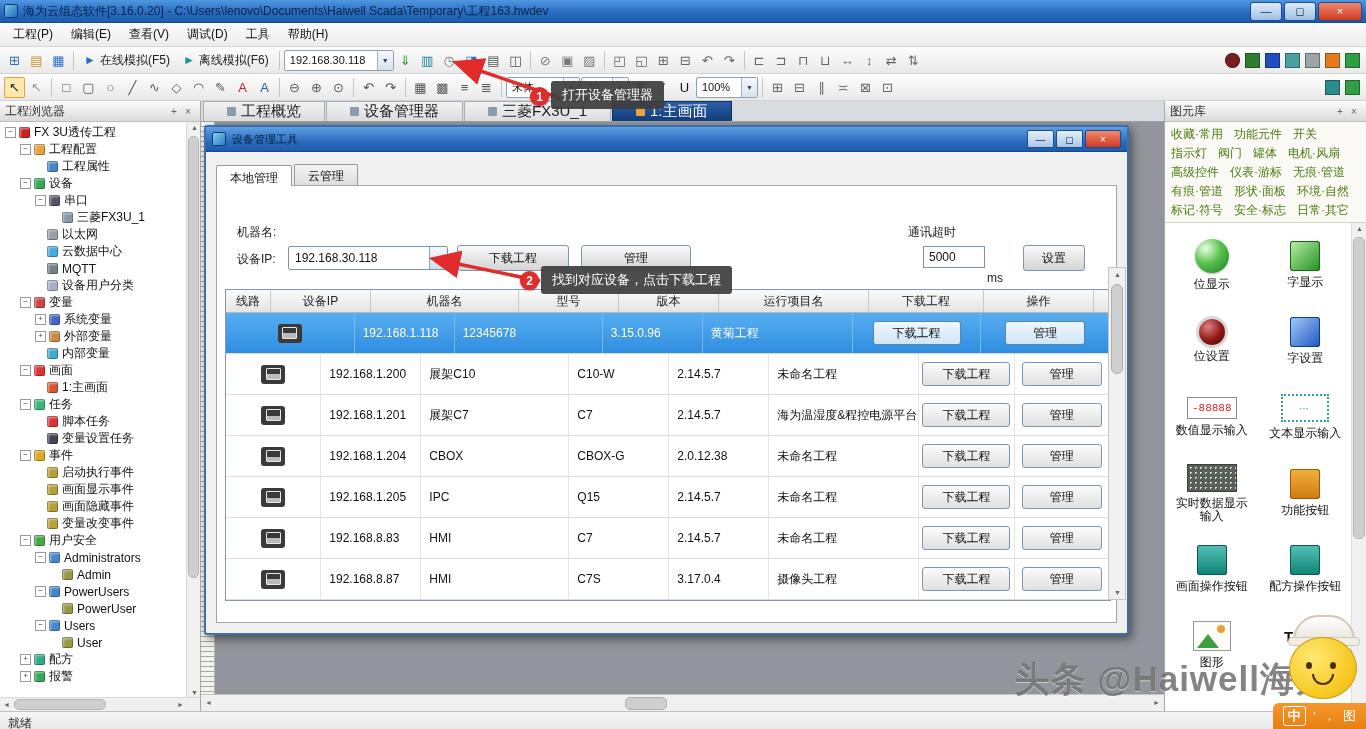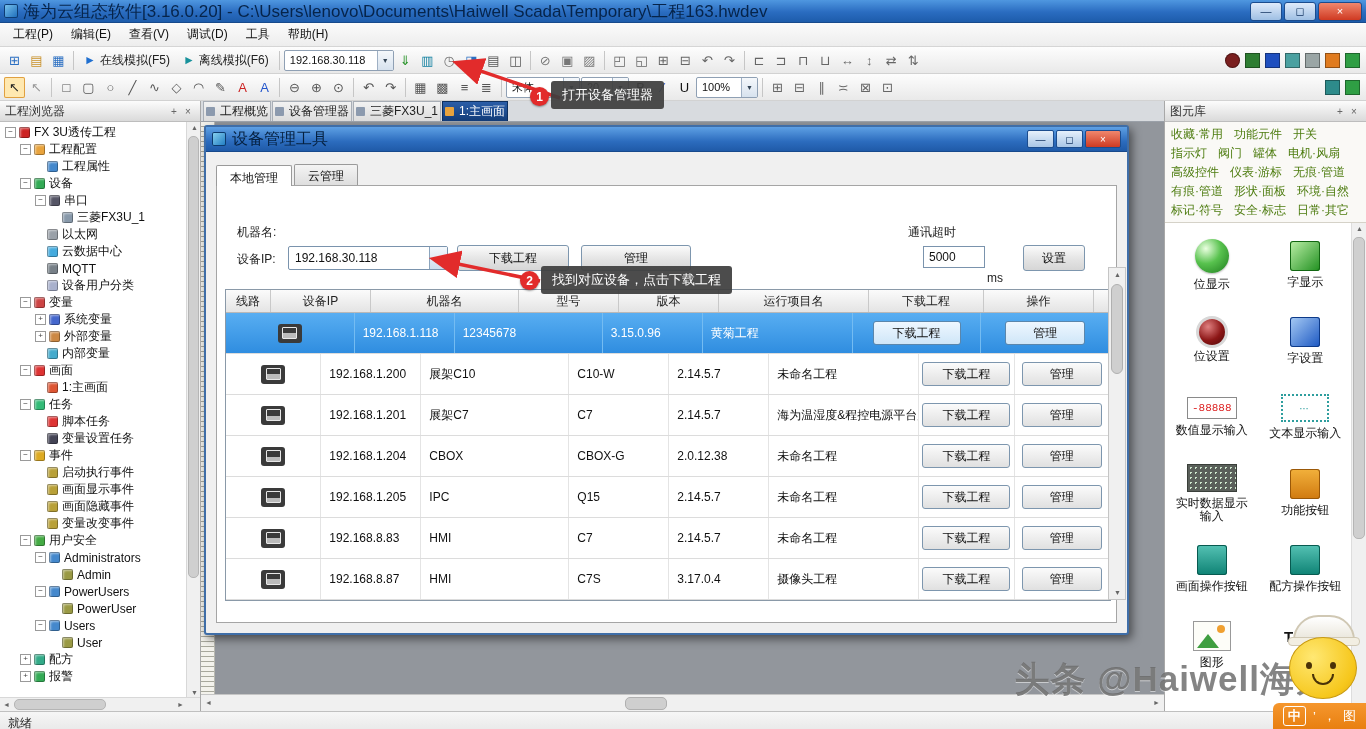--- a/index.html
+++ b/index.html
@@ -3,21 +3,21 @@
 <meta charset="utf-8">
 <style>
   html,body{margin:0;padding:0;width:1366px;height:729px;overflow:hidden;
     font-family:"Liberation Sans","DejaVu Sans",sans-serif;font-size:12px;color:#111;
     background:#808080;-webkit-font-smoothing:antialiased;}
   .app{position:relative;width:1366px;height:729px;background:#ece9e2;overflow:hidden;}
 
   
   .titlebar{height:22px;background:linear-gradient(#4f97e0,#2a6cc0 55%,#1d5cab);display:flex;align-items:center;padding:0 4px;border-bottom:1px solid #174a8c;}
   .app-icon{width:14px;height:14px;background:linear-gradient(135deg,#7ec8f0,#1868b8);border-radius:2px;margin-right:5px;flex:none;box-shadow:inset 0 0 0 1px #0d3c74;}
-  .titlebar .title{flex:1;font-size:17px;color:#06244a;white-space:nowrap;overflow:hidden;}
+  .titlebar .title{flex:1;font-size:12px;color:#06244a;white-space:nowrap;overflow:hidden;}
   .win-btns{display:flex;gap:2px;}
   .win-btn{width:30px;height:17px;display:flex;align-items:center;justify-content:center;font-size:11px;border:1px solid #1b4c8e;border-radius:3px;background:linear-gradient(#dfeafa,#9fc0e4);color:#10315e;}
   .win-btn.close{background:linear-gradient(#f0876d,#cf3a22);color:#fff;width:42px;}
 
   
   .menubar{height:23px;background:linear-gradient(#fbfbfb,#ededed);display:flex;align-items:center;padding:0 4px;border-bottom:1px solid #d5d5d5;}
   .menu-item{padding:3px 9px;}
   .toolbar{height:26px;background:linear-gradient(#fdfdfd,#e9e9e9);display:flex;align-items:center;padding:0 4px;border-bottom:1px solid #d2d2d2;gap:1px;}
   .tb-icon{width:21px;height:21px;display:flex;align-items:center;justify-content:center;font-size:13px;border-radius:2px;flex:none;}
   .tb-icon.active{background:#ffe8b0;box-shadow:inset 0 0 0 1px #e0a040;}
@@ -47,21 +47,21 @@
   .tlabel{font-size:12px;}
   .tree-vscroll{position:absolute;right:0;top:0;bottom:13px;width:13px;background:#f0f0f0;border-left:1px solid #d8d8d8;}
   .tree-vscroll .thumb{position:absolute;left:1px;right:1px;top:14px;height:440px;background:#cfcfcf;border-radius:5px;border:1px solid #b5b5b5;}
   .tree-hscroll{position:absolute;left:0;right:0;bottom:0;height:13px;background:#f0f0f0;border-top:1px solid #d8d8d8;}
   .tree-hscroll .thumb{position:absolute;top:1px;bottom:1px;left:14px;width:90px;background:#cfcfcf;border-radius:5px;border:1px solid #b5b5b5;}
   .sb-arrow{position:absolute;font-size:7px;color:#666;}
 
   
   .center{flex:1;display:flex;flex-direction:column;min-width:0;}
   .doc-tabs{height:20px;background:#d8dbdf;display:flex;align-items:flex-end;border-bottom:1px solid #9aa0a8;padding-left:2px;}
-  .doc-tab{height:19px;display:flex;align-items:center;gap:5px;padding:0 2px;background:linear-gradient(#f2f2f2,#dcdcdc);border:1px solid #a8aeb6;border-bottom:none;font-size:12px;color:#222;margin-right:1px;}
+  .doc-tab{height:19px;display:flex;align-items:center;gap:5px;padding:0 23px;background:linear-gradient(#f2f2f2,#dcdcdc);border:1px solid #a8aeb6;border-bottom:none;font-size:15px;color:#222;margin-right:1px;}
   .doc-tab .dt-ico{width:9px;height:9px;background:#8c9aae;border-radius:1px;}
   .doc-tab.active{background:linear-gradient(#2b5ea8,#123c78);color:#fff;border-color:#0d2f5e;}
   .doc-tab.active .dt-ico{background:#e8a33d;}
   .canvas{flex:1;position:relative;background:#92969c;overflow:hidden;}
   .ruler{position:absolute;left:0;top:0;bottom:0;width:13px;background:#f3f2ec;border-right:1px solid #b8b8b0;background-image:repeating-linear-gradient(to bottom,transparent 0 4px,#a8a89c 4px 5px);}
   .canvas-hscroll{height:16px;background:#f0f0f0;border-top:1px solid #c5c5c5;position:relative;}
   .canvas-hscroll .thumb{position:absolute;top:2px;height:11px;left:44%;width:40px;background:#cfcfcf;border:1px solid #b0b0b0;border-radius:5px;}
 
   
   .right-panel{width:201px;flex:none;background:#f2f1ee;border-left:1px solid #a8a8a8;display:flex;flex-direction:column;}
@@ -87,21 +87,21 @@
   .pi-screen-button,.pi-recipe-button{width:30px;height:30px;border-radius:3px;background:linear-gradient(#55c2b4,#0e8274);box-shadow:inset 0 0 0 1px #085a50;}
   .pi-graphic{width:36px;height:28px;background:#fdfdf8;border:1px solid #999;position:relative;overflow:hidden;}
   .pi-graphic::before{content:"";position:absolute;left:3px;bottom:2px;border-left:11px solid transparent;border-right:11px solid transparent;border-bottom:14px solid #3f9e3f;}
   .pi-graphic::after{content:"";position:absolute;right:5px;top:3px;width:8px;height:8px;border-radius:50%;background:#f0a030;}
   .pi-text{font-size:15px;font-weight:bold;color:#111;letter-spacing:1px;}
 
   
   .dialog{position:absolute;left:3px;top:3px;width:921px;height:506px;background:#f0f0f0;border:2px solid #3f6ea8;border-radius:3px;box-shadow:3px 4px 10px rgba(0,0,0,.5);z-index:10;display:flex;flex-direction:column;}
   .dlg-title{height:24px;background:linear-gradient(#5ea0e4,#2c6cbe 60%,#1f5aa8);display:flex;align-items:center;padding:0 6px;border-bottom:1px solid #17498c;}
   .dlg-icon{width:14px;height:14px;background:linear-gradient(135deg,#8ed6f2,#1a78c0);border-radius:2px;margin-right:6px;box-shadow:inset 0 0 0 1px #0c3a6e;}
-  .dlg-title-text{flex:1;color:#05203f;font-size:16px;}
+  .dlg-title-text{flex:1;color:#05203f;font-size:11px;}
   .dlg-btn{width:25px;height:16px;display:flex;align-items:center;justify-content:center;font-size:10px;border:1px solid #1b4c8e;border-radius:2px;background:linear-gradient(#e6f0fb,#a9c6e6);color:#10315e;margin-left:2px;}
   .dlg-btn.close{background:linear-gradient(#f0876d,#cf3a22);color:#fff;width:34px;}
   .dlg-body{flex:1;padding:4px 10px 10px;display:flex;flex-direction:column;}
   .dlg-tabs{display:flex;margin-top:8px;height:21px;position:relative;z-index:2;}
   .dlg-tab{padding:3px 13px;border:1px solid #9a9a9a;border-bottom:none;background:linear-gradient(#f4f4f4,#dedede);font-size:12px;margin-right:2px;border-radius:2px 2px 0 0;}
   .dlg-tab.active{background:#fff;position:relative;top:1px;padding-top:4px;}
   .dlg-content{flex:1;background:#fff;border:1px solid #a5a5a5;position:relative;}
   .fld{position:absolute;font-size:12px;color:#222;}
   .combo{position:absolute;height:22px;border:1px solid #7a93ad;background:#fff;display:flex;align-items:center;border-radius:2px;}
   .combo .val{flex:1;padding:0 6px;font-size:12px;}

